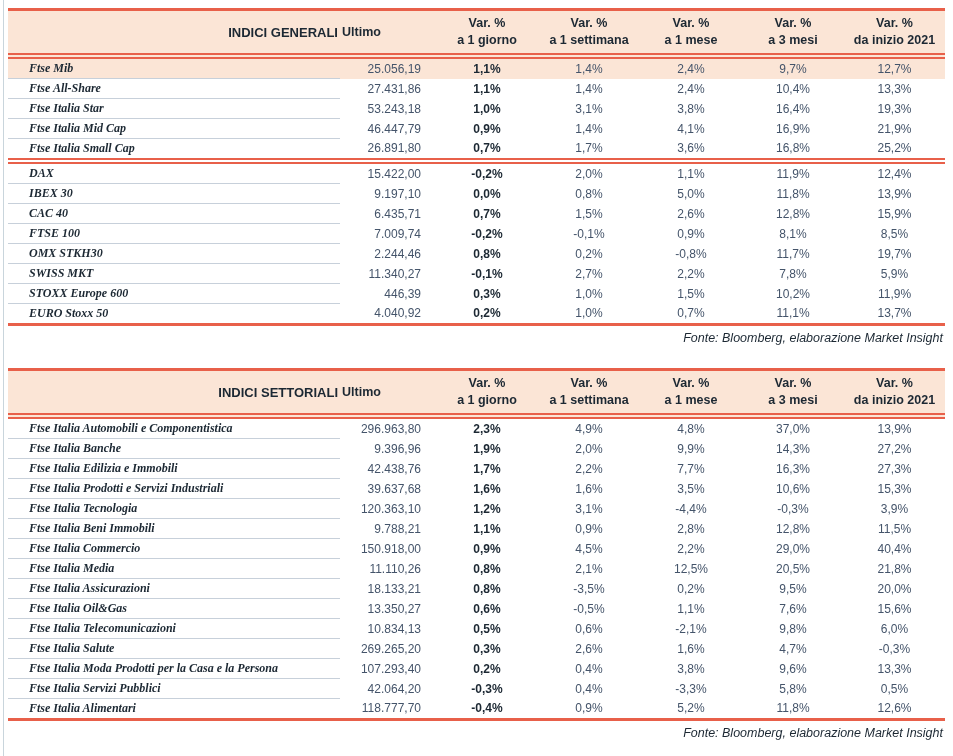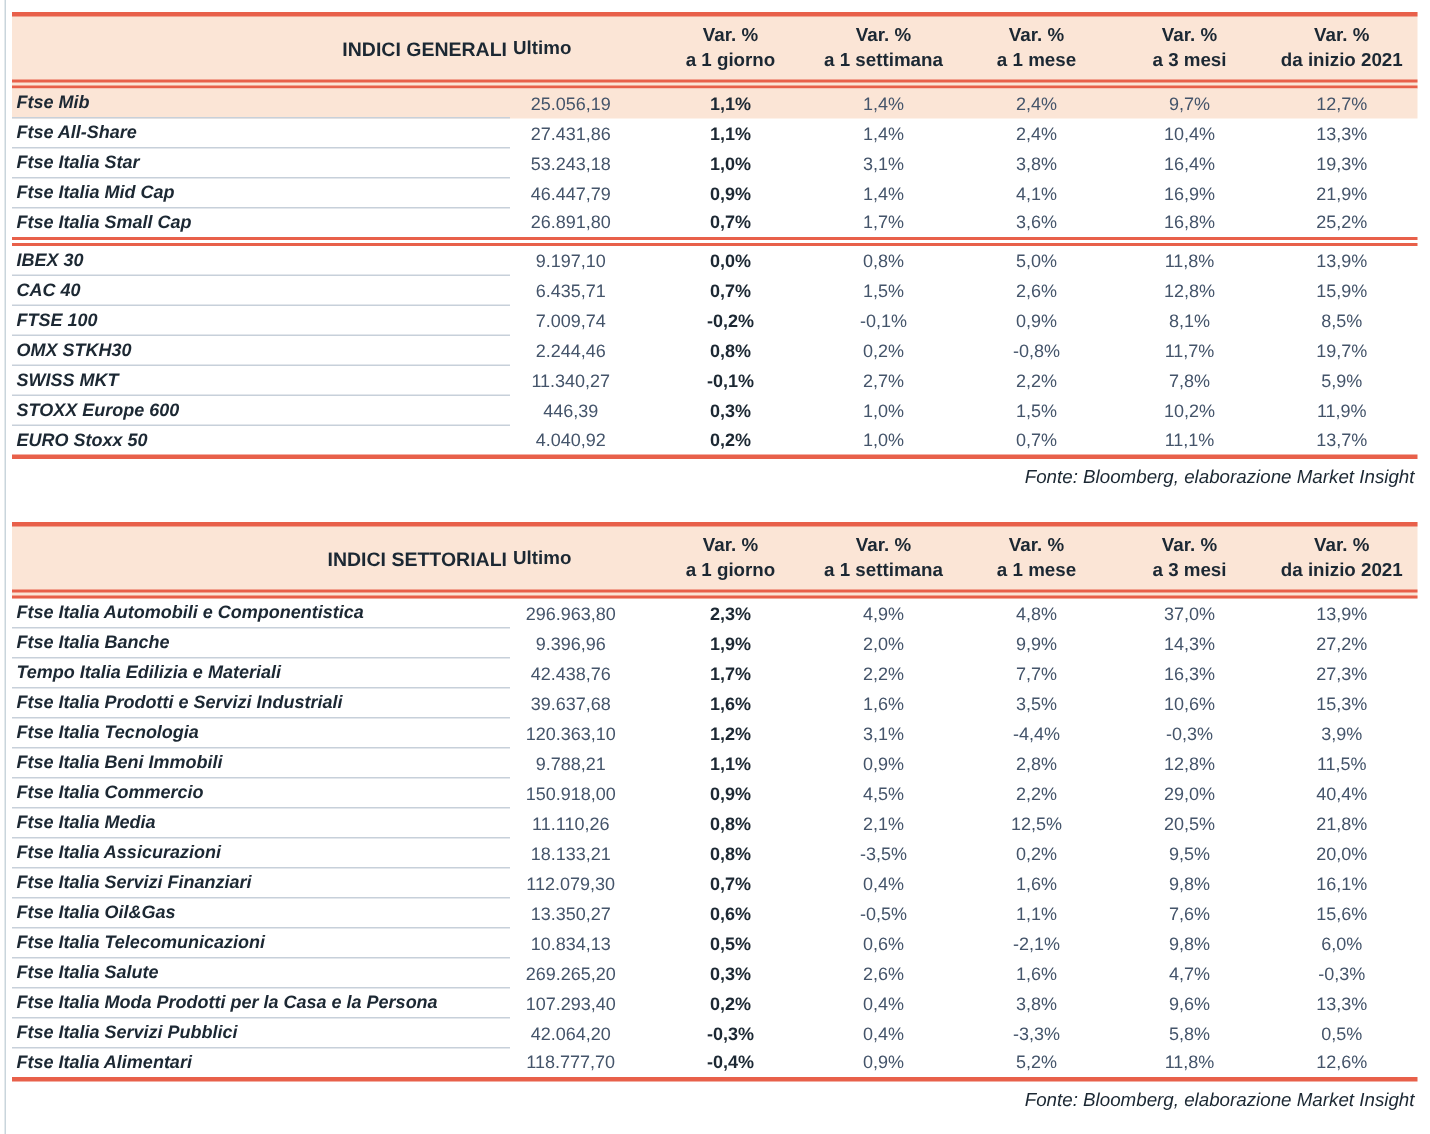--- a/index.html
+++ b/index.html
@@ -58,27 +58,28 @@
     font-size:12px;
     padding:0;
     white-space:nowrap;
     vertical-align:middle;
   }
   td.c-label{
     color:var(--ink);
     font-weight:bold;
     font-style:italic;
     text-align:left;
-    padding-left:3px;
+    padding-left:21px;
     overflow:hidden;
+    font-family:Liberation Serif, serif;
   }
   tbody tr:not(:last-child) td.c-label{border-bottom:1px solid var(--divider);}
   td.c-ultimo{
     color:var(--slate);
-    text-align:center;
+    text-align:right;
     padding-right:15px;
   }
   td.c-var{
     color:var(--slate);
     text-align:center;
   }
   td.c-var.v0{
     color:var(--ink);
     font-weight:bold;
   }
@@ -182,20 +183,29 @@
             <td class="c-ultimo">26.891,80</td>
             <td class="c-var v0">0,7%</td>
             <td class="c-var">1,7%</td>
             <td class="c-var">3,6%</td>
             <td class="c-var">16,8%</td>
             <td class="c-var">25,2%</td>
           </tr>
         </tbody>
       <tbody class="grp-next grp-last">
           <tr class="row">
+            <td class="c-label">DAX</td>
+            <td class="c-ultimo">15.422,00</td>
+            <td class="c-var v0">-0,2%</td>
+            <td class="c-var">2,0%</td>
+            <td class="c-var">1,1%</td>
+            <td class="c-var">11,9%</td>
+            <td class="c-var">12,4%</td>
+          </tr>
+          <tr class="row">
             <td class="c-label">IBEX 30</td>
             <td class="c-ultimo">9.197,10</td>
             <td class="c-var v0">0,0%</td>
             <td class="c-var">0,8%</td>
             <td class="c-var">5,0%</td>
             <td class="c-var">11,8%</td>
             <td class="c-var">13,9%</td>
           </tr>
           <tr class="row">
             <td class="c-label">CAC 40</td>
@@ -306,21 +316,21 @@
           <tr class="row">
             <td class="c-label">Ftse Italia Banche</td>
             <td class="c-ultimo">9.396,96</td>
             <td class="c-var v0">1,9%</td>
             <td class="c-var">2,0%</td>
             <td class="c-var">9,9%</td>
             <td class="c-var">14,3%</td>
             <td class="c-var">27,2%</td>
           </tr>
           <tr class="row">
-            <td class="c-label">Tempo Italia Edilizia e Materiali</td>
+            <td class="c-label">Ftse Italia Edilizia e Immobili</td>
             <td class="c-ultimo">42.438,76</td>
             <td class="c-var v0">1,7%</td>
             <td class="c-var">2,2%</td>
             <td class="c-var">7,7%</td>
             <td class="c-var">16,3%</td>
             <td class="c-var">27,3%</td>
           </tr>
           <tr class="row">
             <td class="c-label">Ftse Italia Prodotti e Servizi Industriali</td>
             <td class="c-ultimo">39.637,68</td>
@@ -369,29 +379,20 @@
           <tr class="row">
             <td class="c-label">Ftse Italia Assicurazioni</td>
             <td class="c-ultimo">18.133,21</td>
             <td class="c-var v0">0,8%</td>
             <td class="c-var">-3,5%</td>
             <td class="c-var">0,2%</td>
             <td class="c-var">9,5%</td>
             <td class="c-var">20,0%</td>
           </tr>
           <tr class="row">
-            <td class="c-label">Ftse Italia Servizi Finanziari</td>
-            <td class="c-ultimo">112.079,30</td>
-            <td class="c-var v0">0,7%</td>
-            <td class="c-var">0,4%</td>
-            <td class="c-var">1,6%</td>
-            <td class="c-var">9,8%</td>
-            <td class="c-var">16,1%</td>
-          </tr>
-          <tr class="row">
             <td class="c-label">Ftse Italia Oil&amp;Gas</td>
             <td class="c-ultimo">13.350,27</td>
             <td class="c-var v0">0,6%</td>
             <td class="c-var">-0,5%</td>
             <td class="c-var">1,1%</td>
             <td class="c-var">7,6%</td>
             <td class="c-var">15,6%</td>
           </tr>
           <tr class="row">
             <td class="c-label">Ftse Italia Telecomunicazioni</td>

